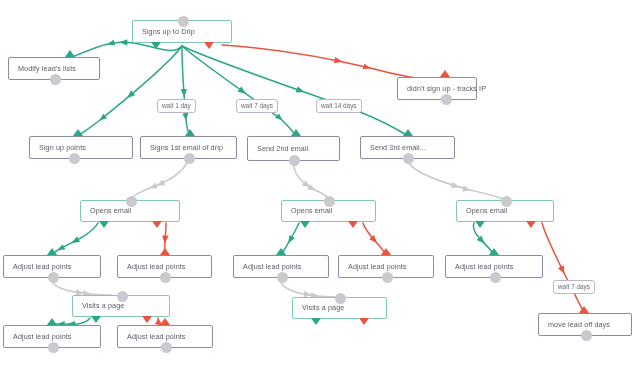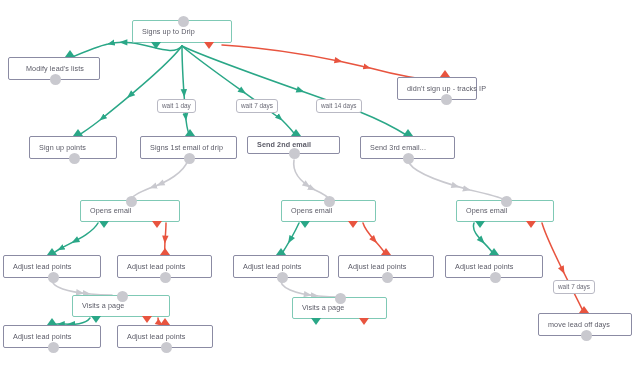--- a/index.html
+++ b/index.html
@@ -97,37 +97,37 @@
       <path d="M -4 -3.2 L 4.2 0 L -4 3.2 z" fill="#2aa787" transform="translate(71.00375366210938,324.2195129394531) rotate(-179.87847513861502)"></path>
       <path d="M 158 318 C 158 324, 162 326, 165 325" fill="none" stroke="#e8543f" stroke-width="1.5" stroke-linecap="round" marker-mid="url(#arw-red)"></path>
       <path d="M -4 -3.2 L 4.2 0 L -4 3.2 z" fill="#e8543f" transform="translate(159.86160278320312,323.6441955566406) rotate(35.878906374431914)"></path>
     </svg>
 <div class="node trigger" style="left: 132px; top: 20px; width: 100px; height: 23px;">
       <span class="label">Signs up to Drip</span>
       <span class="port-circle" style="left: 44.5px;"></span>
       <span class="tri teal" style="left: 18px;"></span>
       <span class="tri red" style="left: 71px;"></span>
     </div>
-    <div class="node action" style="left: 8px; top: 57px; width: 92px; height: 23px; padding-left: 8px;">
+    <div class="node action" style="left: 8px; top: 57px; width: 92px; height: 23px;">
       <span class="label">Modify lead's lists</span>
       <span class="port-circle bottom" style="left: 40.5px;"></span>
     </div>
     <div class="node action" style="left: 397px; top: 77px; width: 80px; height: 23px;">
       <span class="label">didn't sign up - tracks IP</span>
       <span class="port-circle bottom" style="left: 42.5px;"></span>
     </div>
-    <div class="node action" style="left: 29px; top: 136px; width: 88px; height: 23px;">
+    <div class="node action" style="left: 29px; top: 136px; width: 104px; height: 23px;">
       <span class="label">Sign up points</span>
       <span class="port-circle bottom" style="left: 38.5px;"></span>
     </div>
     <div class="node action" style="left: 140px; top: 136px; width: 97px; height: 23px;">
       <span class="label">Signs 1st email of drip</span>
       <span class="port-circle bottom" style="left: 43px;"></span>
     </div>
-    <div class="node action" style="left: 247px; top: 136px; width: 93px; height: 18px; font-weight: bold;">
+    <div class="node action" style="left: 247px; top: 136px; width: 93px; height: 25px;">
       <span class="label">Send 2nd email</span>
       <span class="port-circle bottom" style="left: 41px;"></span>
     </div>
     <div class="node action" style="left: 360px; top: 136px; width: 95px; height: 23px;">
       <span class="label">Send 3rd email...</span>
       <span class="port-circle bottom" style="left: 42px;"></span>
     </div>
     <div class="node trigger" style="left: 80px; top: 200px; width: 100px; height: 22px;">
       <span class="label">Opens email</span>
       <span class="port-circle" style="left: 44.5px;"></span>

